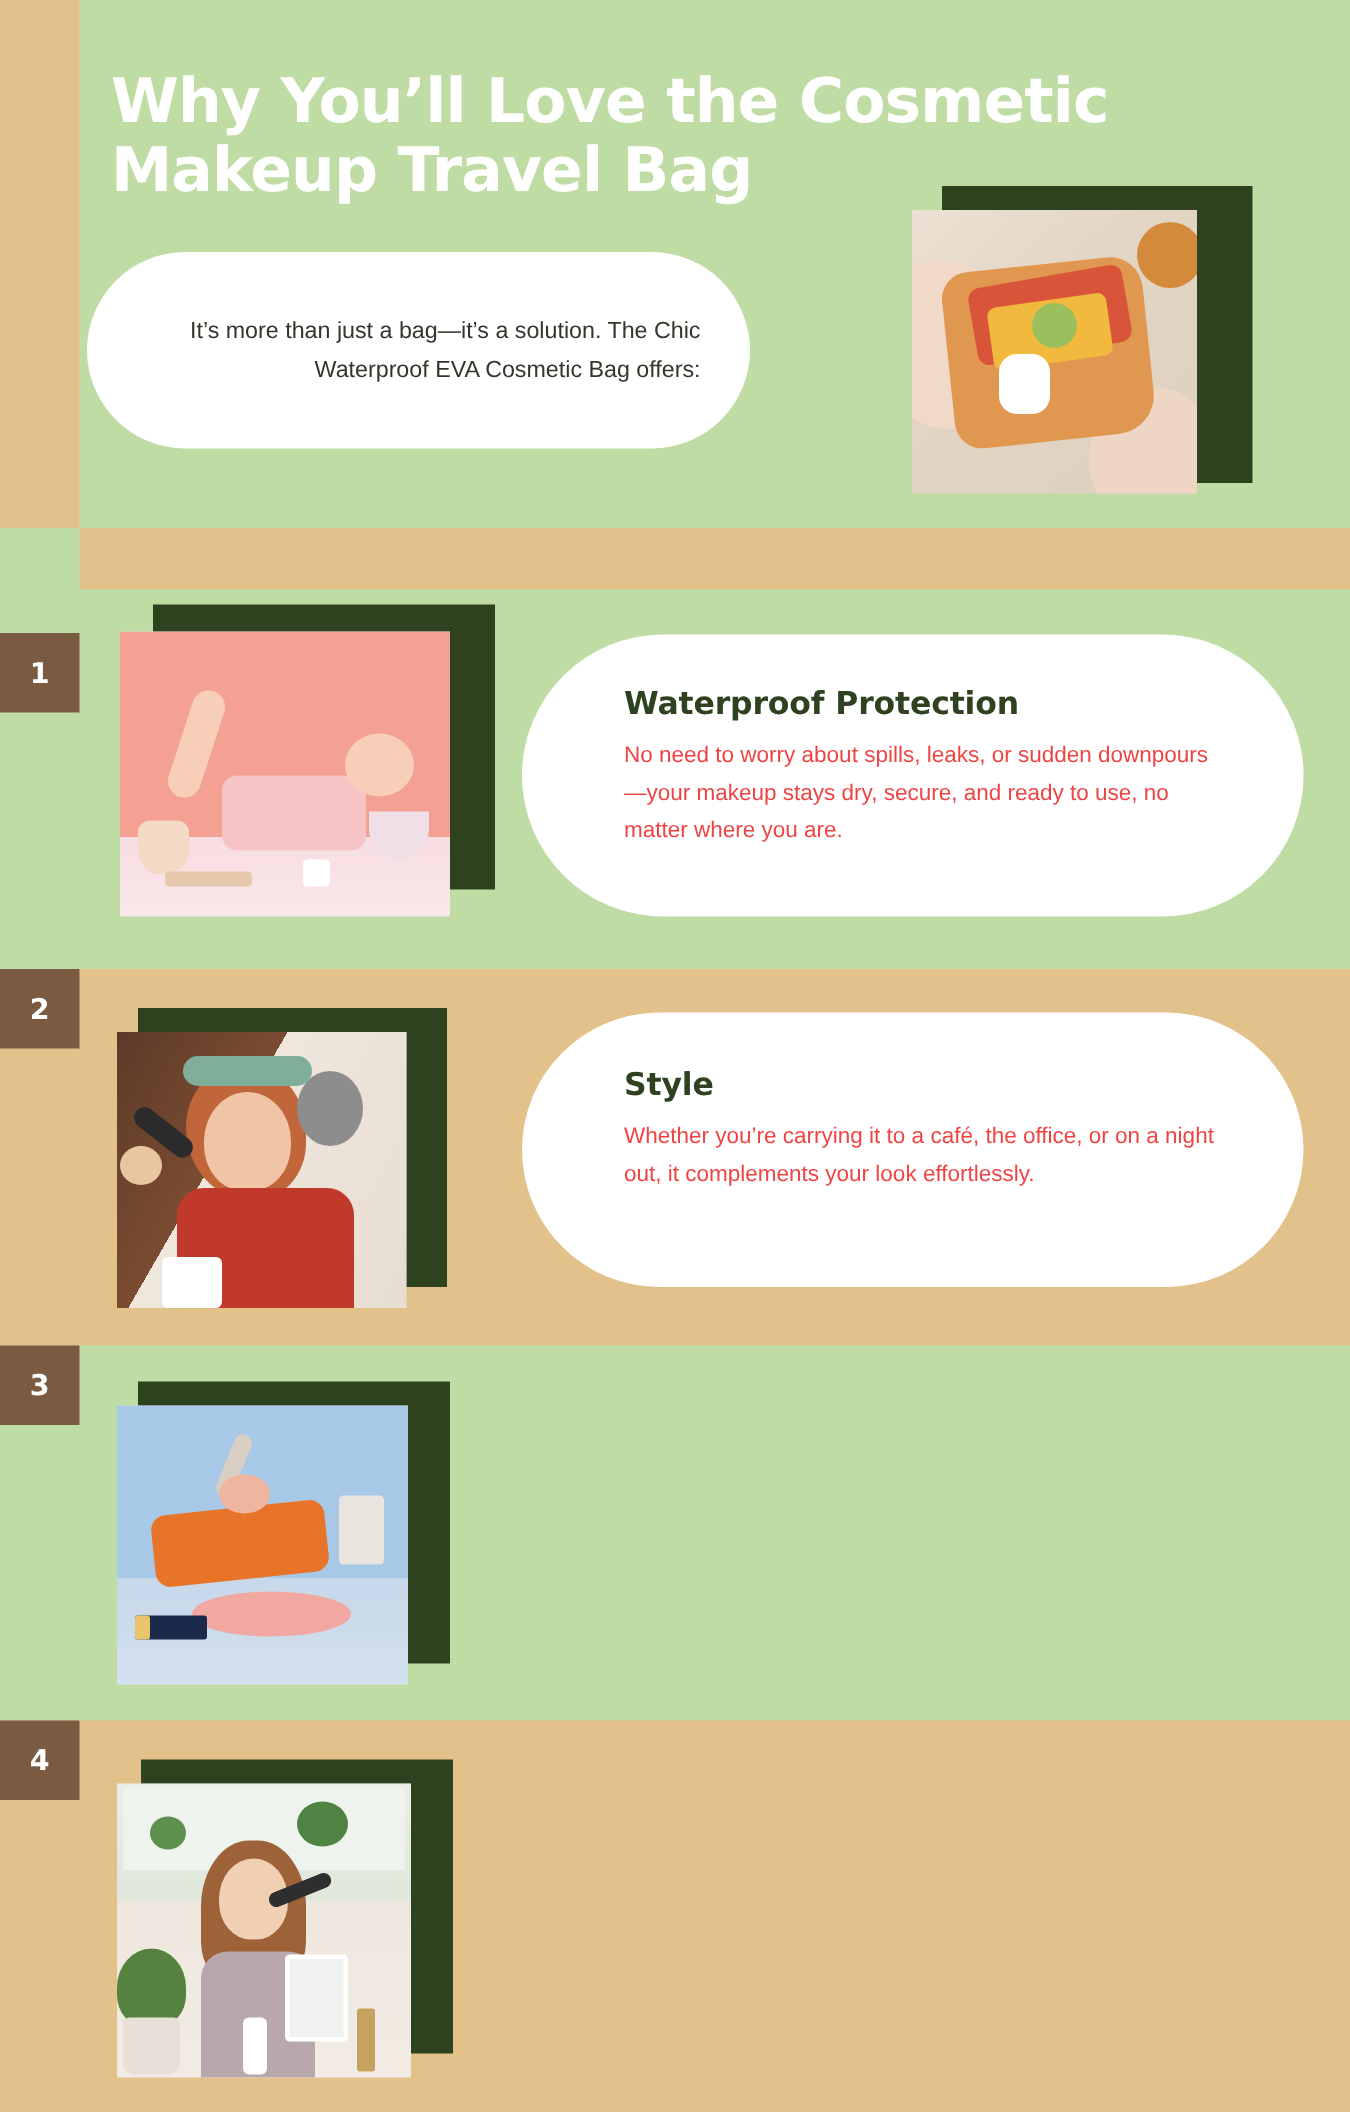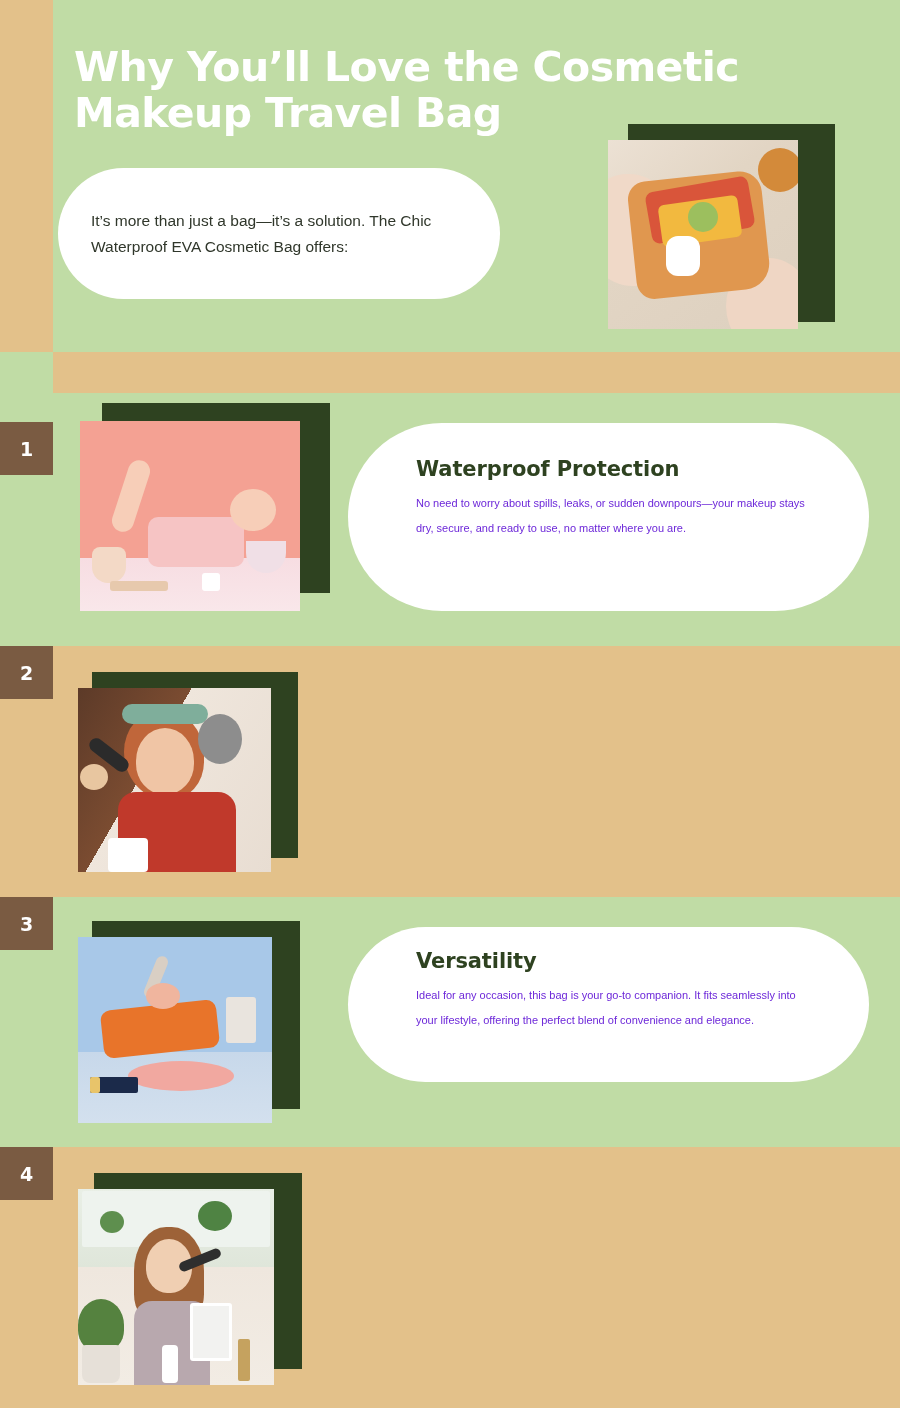--- a/index.html
+++ b/index.html
@@ -30,21 +30,21 @@
     font-family:"DejaVu Sans", sans-serif;
   }
   .intro-bubble{
     position:absolute; left:58px; top:168px; width:442px; height:131px;
     background:#ffffff;
     border-radius:66px;
     display:flex; align-items:center; justify-content:center;
   }
   .intro-text{
     width:376px;
-    text-align:left;
+    text-align:right;
     font-size:15.5px;
     line-height:26px;
     color:#30372b;
   }
 
   
   .hero-photo-wrap{
     position:absolute; left:608px; top:124px; width:227px; height:205px;
   }
   .hero-frame{
@@ -95,22 +95,22 @@
   .card-inner{ position:absolute; left:68px; right:56px; top:0; }
   .card-title{
     color:#2e4220;
     font-weight:700;
     font-size:21px;
     letter-spacing:-0.1px;
     font-family:"DejaVu Sans", sans-serif;
     margin-bottom:10px;
   }
   .card-body{
-    color:#6d28d9;
-    font-size:11px;
+    color:#ef4444;
+    font-size:15px;
     line-height:25px;
   }
 
   
   .scene{ position:absolute; inset:0; }
   .p1{ background:linear-gradient(#f4a193 0%, #f4a193 72%, #f7dde2 72%, #f9e7ea 100%); }
   .p2{ background:linear-gradient(120deg,#5c3a28 0%,#7b4c31 38%,#efe6dc 38%,#e8ddd2 100%); }
   .p3{ background:linear-gradient(#a8c8e8 0%, #a8c8e8 62%, #c7d8ea 62%, #d3e0ee 100%); }
   .p4{ background:linear-gradient(#e9efe6 0%, #dfe6da 40%, #efe7de 40%, #f2ece4 100%); }
   .blob{ position:absolute; border-radius:50%; }
@@ -199,20 +199,26 @@
         <div class="bagshape" style="left:44px;top:16px;width:86px;height:20px;background:#7fae9b;border-radius:12px;"></div>
         <div class="bagshape" style="left:40px;top:104px;width:118px;height:80px;background:#c0392b;border-radius:18px 18px 0 0;"></div>
         <div class="bagshape" style="left:8px;top:60px;width:46px;height:14px;background:#2b2b2b;border-radius:7px;transform:rotate(38deg);"></div>
         <div class="blob" style="left:2px;top:76px;width:28px;height:26px;background:#e8c6a0;border-radius:50%;"></div>
         <div class="blob" style="left:120px;top:26px;width:44px;height:50px;background:#8d8d8d;border-radius:50%;"></div>
         <div class="bagshape" style="left:30px;top:150px;width:40px;height:34px;background:#ffffff;border-radius:4px;"></div>
       </div>
     </div>
   </div>
 
+  <div class="card" style="left:348px; top:29px; width:521px; height:183px;">
+    <div class="card-inner" style="top:36px;">
+      <div class="card-title">Style</div>
+      <div class="card-body">Whether you’re carrying it to a café, the office, or on a night out, it complements your look effortlessly.</div>
+    </div>
+  </div>
 </div>
 
 <div class="section" style="top:897px; height:250px;">
   <div class="bg" style="background:#c0dca5;"></div>
 
   <div class="badge" style="top:0;">
     <span>3</span>
   </div>
 
   <div class="photo-wrap" style="left:78px; top:24px; width:222px; height:202px;">
@@ -223,26 +229,20 @@
         <div class="blob" style="left:50px;top:124px;width:106px;height:30px;background:#f1a8a0;border-radius:50%;"></div>
         <div class="bagshape" style="left:72px;top:18px;width:12px;height:44px;background:#d9cfc4;border-radius:6px;transform:rotate(22deg);"></div>
         <div class="blob" style="left:68px;top:46px;width:34px;height:26px;background:#f0b59e;border-radius:50%;"></div>
         <div class="bagshape" style="left:148px;top:60px;width:30px;height:46px;background:#e9e4de;border-radius:3px;"></div>
         <div class="bagshape" style="left:12px;top:140px;width:48px;height:16px;background:#1b2a4a;border-radius:2px;"></div>
         <div class="bagshape" style="left:12px;top:140px;width:10px;height:16px;background:#e8c46a;border-radius:2px;"></div>
       </div>
     </div>
   </div>
 
-  <div class="card" style="left:348px; top:30px; width:521px; height:155px;">
-    <div class="card-inner" style="top:22px;">
-      <div class="card-title">Versatility</div>
-      <div class="card-body">Ideal for any occasion, this bag is your go-to companion. It fits seamlessly into your lifestyle, offering the perfect blend of convenience and elegance.</div>
-    </div>
-  </div>
 </div>
 
 <div class="section" style="top:1147px; height:261px;">
   <div class="bg" style="background:#e3c18a;"></div>
 
   <div class="badge" style="top:0;">
     <span>4</span>
   </div>
 
   <div class="photo-wrap" style="left:78px; top:26px; width:224px; height:212px;">

